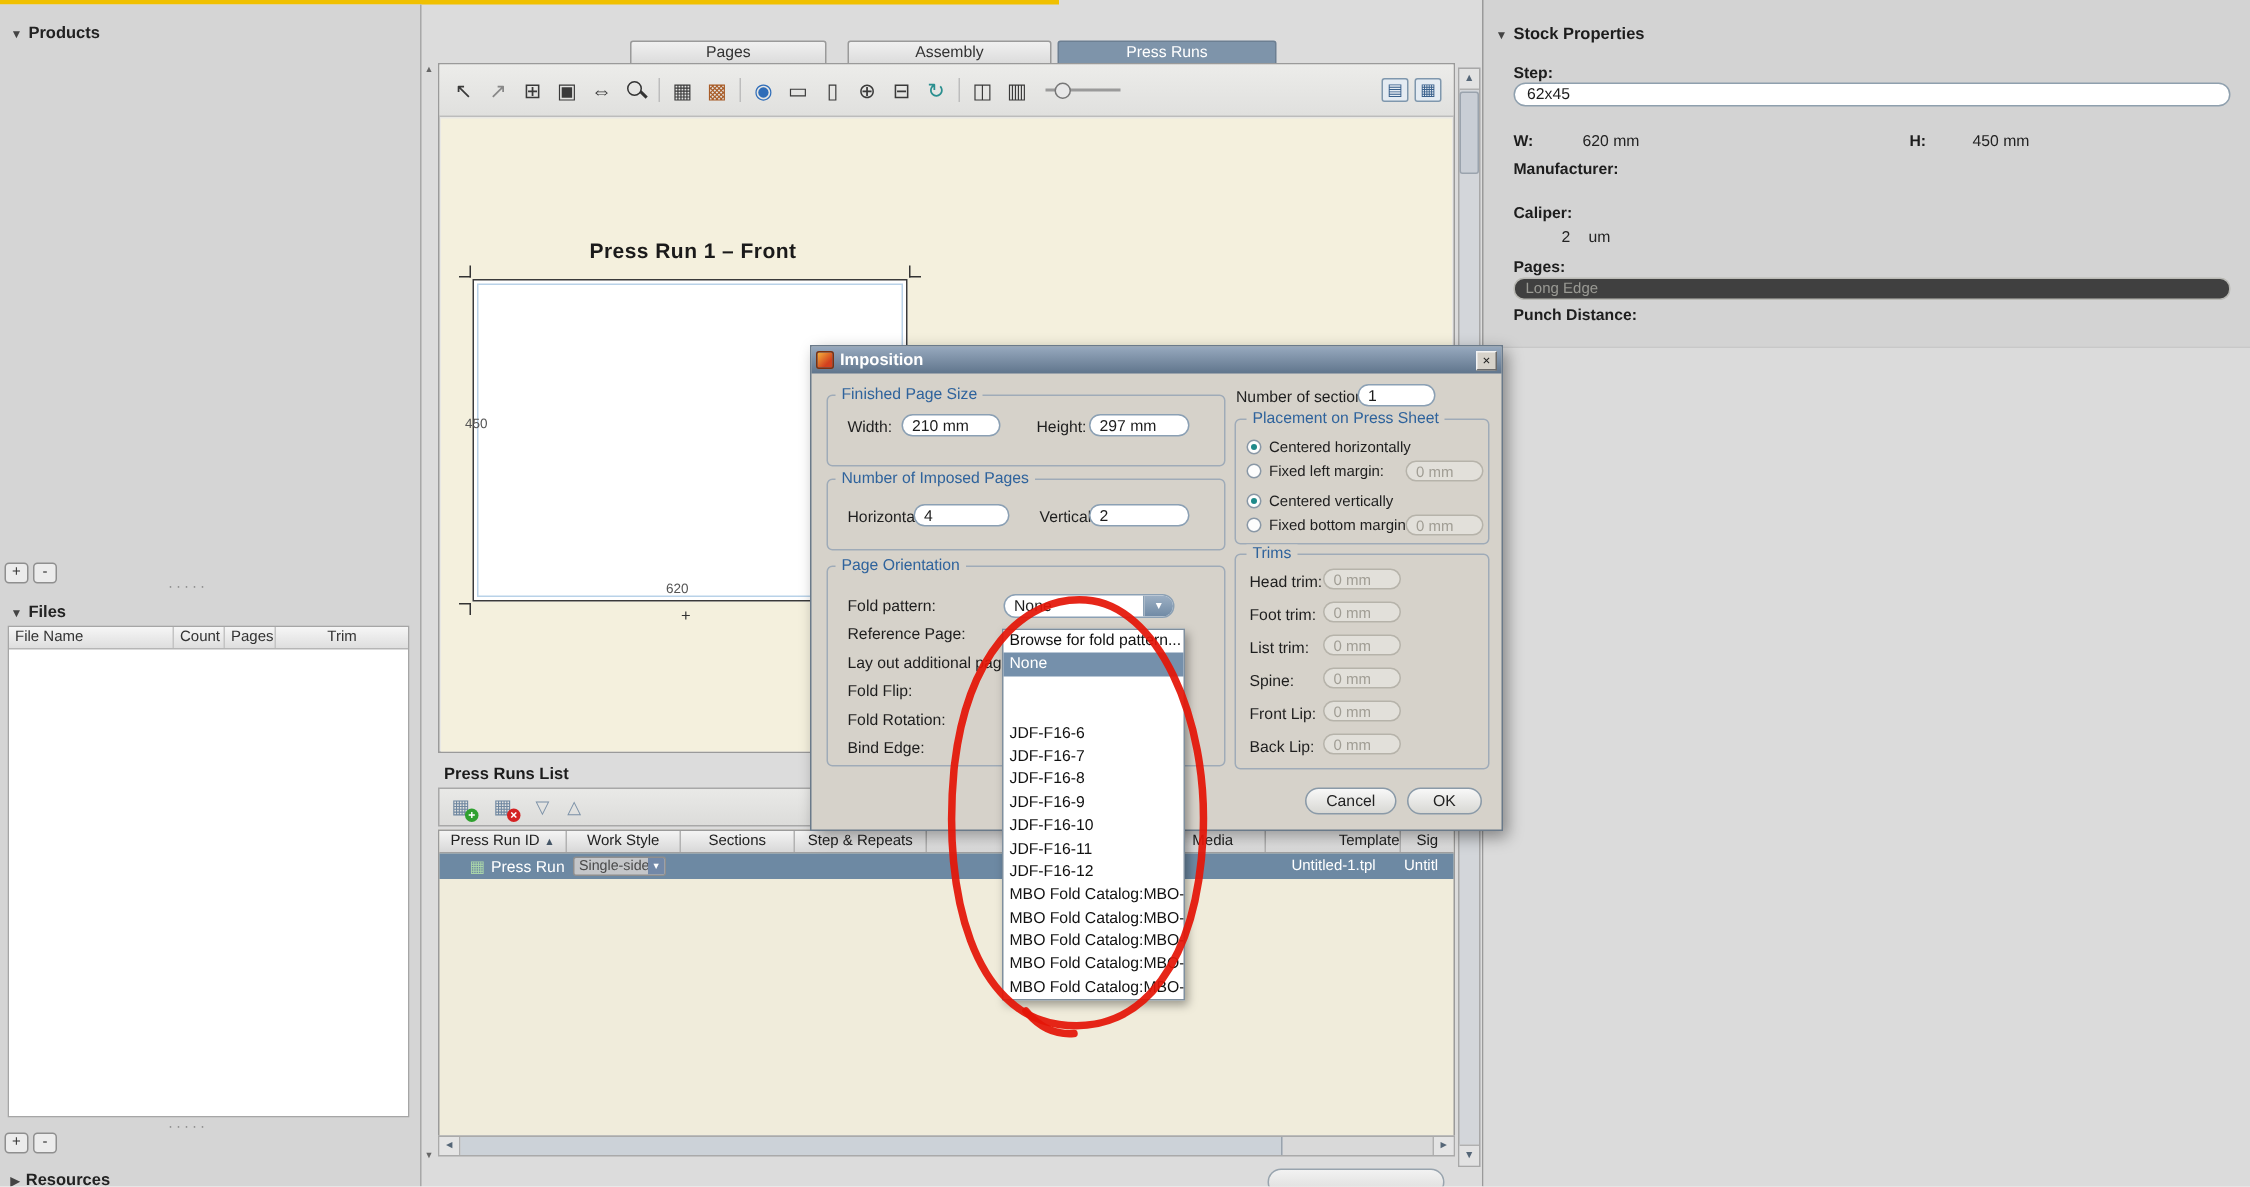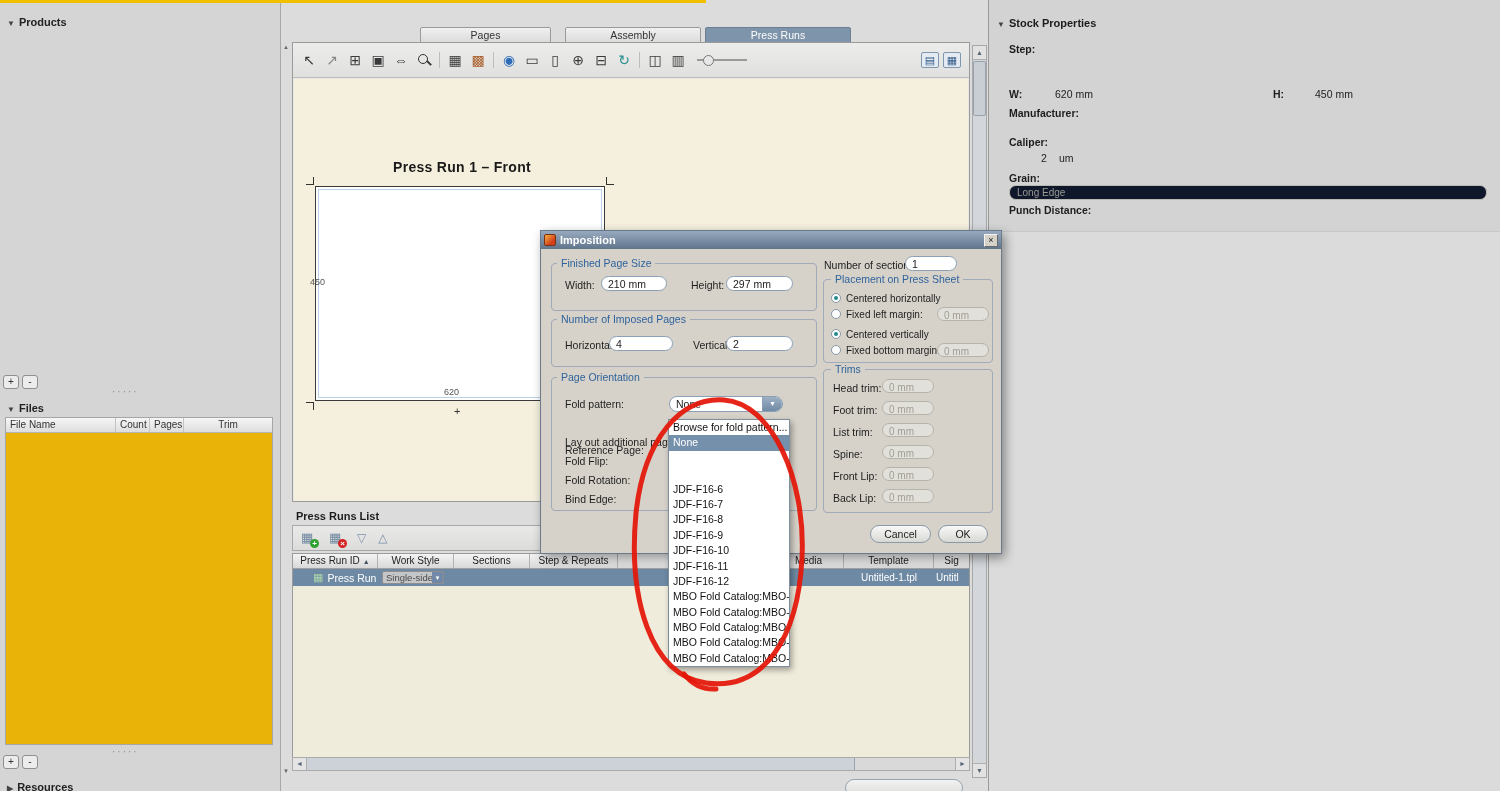--- a/index.html
+++ b/index.html
@@ -20,21 +20,21 @@
   .tree-item { position:absolute; white-space:nowrap; font-size:10.5px; color:#222; }
   .tree-item .t-icon { display:inline-block; margin-right:4px; font-size:10px; }
   .t1 { left:16px; top:7px; } .t2 { left:40px; top:21px; }
   .t-icon.prod { color:#5b7fae; } .t-icon.part { color:#8a8f94; }
   .mini-btns { position:absolute; left:3px; display:flex; gap:3px; }
   .b1 { top:372px; } .b2 { top:752px; }
   .mini-btn { width:16px; height:14px; font-size:10px; line-height:10px; background:#ececec; border:1px solid #8f8f8f; border-radius:3px; color:#333; font-family:inherit; }
   .grip { position:absolute; color:#8a8a8a; font-size:10px; letter-spacing:2px; }
   .grip::before { content:"·····"; }
   .gr1 { left:112px; top:383px; } .gr2 { left:112px; top:743px; }
-  .files-box { position:absolute; left:5px; top:414px; width:268px; height:328px; background:#eab308; border:1px solid #a6a6a6; }
+  .files-box { position:absolute; left:5px; top:414px; width:268px; height:328px; background:#ffffff; border:1px solid #a6a6a6; }
   .files-hdr { position:absolute; left:0; top:0; width:100%; height:15px; background:linear-gradient(#f6f6f6,#dedede); border-bottom:1px solid #b5b5b5; display:flex; }
   .fc { border-right:1px solid #c4c4c4; font-size:10px; color:#333; padding:1px 4px 0; overflow:hidden; white-space:nowrap; }
   .fc0 { width:110px; } .fc1 { width:34px; } .fc2 { width:34px; text-align:center; } .fc3 { flex:1; text-align:center; border-right:none; }
 
   
   .center { position:absolute; left:281px; top:3px; width:691px; height:788px; }
   .tab { position:absolute; top:24px; height:16px; line-height:15px; text-align:center; font-size:10.5px;
          background:linear-gradient(#f0f0f0,#dcdcdc); border:1px solid #9a9a9a; color:#333; border-radius:2px 2px 0 0; cursor:default; }
   .tab0 { left:139px; width:131px; } .tab1 { left:284px; width:136px; }
   .tab2 { left:424px; width:146px; background:#7e94aa; color:#fff; border-color:#6c7f92; }
@@ -79,21 +79,21 @@
   .prl-ico .base { position:absolute; left:0; top:0; }
   .badge { position:absolute; right:-2px; bottom:-2px; font-size:8px; font-weight:bold; width:9px; height:9px; line-height:9px;
            text-align:center; border-radius:50%; color:#fff; }
   .badge.add { background:#2fa12f; } .badge.del { background:#d42222; }
   .prl-tri { font-size:12px; color:#7d92a8; }
 
   .prl-table { position:absolute; left:11px; top:550px; width:678px; height:205px; border:1px solid #9a9a9a; background:#f0ecdb; }
   .prl-head { position:absolute; left:0; top:0; width:100%; height:15px; display:flex; background:linear-gradient(#f4f4f4,#d8d8d8); border-bottom:1px solid #a0a0a0; }
   .hc { font-size:10px; color:#222; text-align:center; border-right:1px solid #b2b2b2; line-height:14px; overflow:hidden; white-space:nowrap; }
   .hc .sort { font-size:7px; color:#445566; margin-left:3px; }
-  .w0 { width:85px; } .w1 { width:76px; } .w2 { width:76px; } .w3 { width:88px; } .w4 { width:156px; } .w5 { width:70px;text-align:center; } .w6 { width:90px; } .w7 { flex:1; border-right:none; }
+  .w0 { width:85px; } .w1 { width:76px; } .w2 { width:76px; } .w3 { width:88px; } .w4 { width:156px; } .w5 { width:70px;text-align:center; } .w6 { width:90px;text-align:right; } .w7 { flex:1; border-right:none; }
   .prl-row { position:absolute; left:0; top:15px; width:100%; height:17px; display:flex; background:#6d89a3; color:#fff; align-items:center; }
   .rc { height:100%; display:flex; align-items:center; overflow:hidden; white-space:nowrap; font-size:10.5px; }
   .rc.w0 { padding-left:20px; gap:4px; }
   .run-ico { font-size:11px; color:#a9d4a9; }
   .ws-combo { margin-left:4px; width:62px; height:13px; background:#c4c6c9; border:1px solid #8e8e8e; border-radius:2px; display:flex; align-items:center; overflow:hidden; }
   .ws-text { flex:1; font-size:9.5px; color:#4a4a4a; padding-left:3px; overflow:hidden; white-space:nowrap; }
   .ws-btn { width:11px; height:100%; background:#7288a8; color:#fff; font-size:7px; text-align:center; line-height:11px; }
   .rc.w6 { justify-content:center; font-size:10px; }
   .rc.w7 { font-size:10px; padding-left:2px; }
 
@@ -118,21 +118,21 @@
   .rp-label { position:absolute; font-weight:bold; font-size:10.5px; color:#1d1d1d; white-space:nowrap; }
   .rp-val { position:absolute; font-size:10.5px; color:#222; white-space:nowrap;padding-left:24px; }
   .lb-stock { left:20px; top:43px; }
   .stock-field { position:absolute; left:20px; top:55px; width:478px; height:16px; background:#fff; border:1px solid #8fa0ae; border-radius:8px; font-size:10.5px; line-height:14px; padding-left:8px; }
   .lb-w { left:20px; top:88px; } .val-w { left:42px; top:88px; }
   .lb-h { left:284px; top:88px; } .val-h { left:302px; top:88px; }
   .lb-manu { left:20px; top:107px; }
   .lb-cal { left:20px; top:136px; }
   .val-cal { left:28px; top:152px; } .val-calu { left:46px; top:152px; }
   .lb-grain { left:20px; top:172px; }
-  .grain-field { position:absolute; left:20px; top:185px; width:478px; height:15px; background:#0f172a; border:1px solid #b9b9b4; border-radius:7px; color:#9a9a94; font-size:10px; line-height:13px; padding-left:7px; }
+  .grain-field { position:absolute; left:20px; top:185px; width:478px; height:15px; background:#404040; border:1px solid #b9b9b4; border-radius:7px; color:#9a9a94; font-size:10px; line-height:13px; padding-left:7px; }
   .lb-punch { left:20px; top:204px; }
   .punch-field { position:absolute; left:20px; top:216px; width:492px; height:14px; background:#fff; border-top:1px solid #c5c5c5; border-bottom:1px solid #c5c5c5; font-size:10.5px; line-height:13px; padding-left:4px; }
   .rp-lower { position:absolute; left:0; top:231px; width:512px; height:560px; background:#dbdbdb; border-top:1px solid #c8c8c8; }
 
   
   .partial-btn { position:absolute; left:845px; top:779px; width:118px; height:18px; background:linear-gradient(#f2f2f2,#dcdcda);
                  border:1px solid #98a4ae; border-radius:9px; z-index:5; }
 
   
   .dialog { position:absolute; left:540px; top:230px; width:462px; height:324px; background:#d6d2ca; border:1px solid #6a7a8a;
@@ -153,21 +153,21 @@
   .gl1 { left:16px; top:26px; } .gl2 { left:16px; top:82px; } .gl3 { left:16px; top:140px; }
   .gl4 { left:290px; top:42px; } .gl5 { left:290px; top:132px; }
   .dlabel { position:absolute; font-size:10.5px; color:#1e1e1e; white-space:nowrap; }
   .dfield { position:absolute; background:#fff; border:1px solid #8ba0b4; border-radius:8px; font-size:10.5px; padding:1px 6px 0;
             height:15px; line-height:13px; overflow:hidden; white-space:nowrap; }
   .dfield.dis { background:#e2e0da; border-color:#b6b3aa; color:#a09d94; height:14px; border-radius:7px; font-size:10px; }
   .l-width { left:24px; top:48px; } .f-width { left:60px; top:45px; width:66px; }
   .l-height { left:150px; top:48px; } .f-height { left:185px; top:45px; width:67px; }
   .l-horiz { left:24px; top:108px; } .f-horiz { left:68px; top:105px; width:64px; }
   .l-vert { left:152px; top:108px; } .f-vert { left:185px; top:105px; width:67px; }
-  .po-l0 { left:24px; top:167px; } .po-l1 { left:24px; top:186px;margin-top:27px; } .po-l2 { left:24px; top:205px; }
+  .po-l0 { left:24px; top:167px; } .po-l1 { left:24px; top:186px; } .po-l2 { left:24px; top:205px; }
   .po-l3 { left:24px; top:224px; } .po-l4 { left:24px; top:243px; } .po-l5 { left:24px; top:262px; }
   .fold-combo { position:absolute; left:128px; top:165px; width:114px; height:16px; background:#fff; border:1px solid #8ba0b4;
                 border-radius:8px; display:flex; overflow:hidden; }
   .combo-text { flex:1; font-size:10.5px; padding:1px 0 0 6px; white-space:nowrap; overflow:hidden; }
   .combo-btn { width:20px; background:linear-gradient(#9db0c4,#708aa5); color:#fff; text-align:center; font-size:8px; line-height:14px; border-left:1px solid #8ba0b4; }
   .l-sections { left:283px; top:28px; } .f-sections { left:364px; top:25px; width:52px; }
   .radio { position:absolute; width:10px; height:10px; border:1px solid #8a98a6; border-radius:50%; background:#fdfdfd; }
   .radio.on::after { content:""; position:absolute; left:2px; top:2px; width:4px; height:4px; border-radius:50%; background:#1f8a8a; }
   .r1 { left:290px; top:62px; } .r2 { left:290px; top:78px; } .r3 { left:290px; top:98px; } .r4 { left:290px; top:114px; }
   .rlabel { position:absolute; font-size:10px; color:#1e1e1e; white-space:nowrap; }
@@ -343,29 +343,30 @@
     <div class="vs-btn vs-top">▲</div>
     <div class="vs-thumb"></div>
     <div class="vs-btn vs-bottom">▼</div>
   </div>
 
   <aside class="right-panel">
     <div class="rp-hdr">
       <span class="tri">▼</span><span>Stock Properties</span>
     </div>
     <div class="rp-label lb-stock">Step:</div>
+    <div class="stock-field">62x45</div>
     <div class="rp-label lb-w">W:</div>
     <div class="rp-val val-w">620 mm</div>
     <div class="rp-label lb-h">H:</div>
     <div class="rp-val val-h">450 mm</div>
     <div class="rp-label lb-manu">Manufacturer:</div>
     <div class="rp-label lb-cal">Caliper:</div>
     <div class="rp-val val-cal">2</div>
     <div class="rp-val val-calu">um</div>
-    <div class="rp-label lb-grain">Grain:</div>
+    <div class="rp-label lb-grain">Pages:</div>
     <div class="grain-field">Long Edge</div>
     <div class="rp-label lb-punch">Punch Distance:</div>
     <div class="rp-lower"></div>
   </aside>
 
   <div class="partial-btn"></div>
 
   <div class="dialog">
     <div class="dlg-title">
       <span class="dlg-icon"></span>

